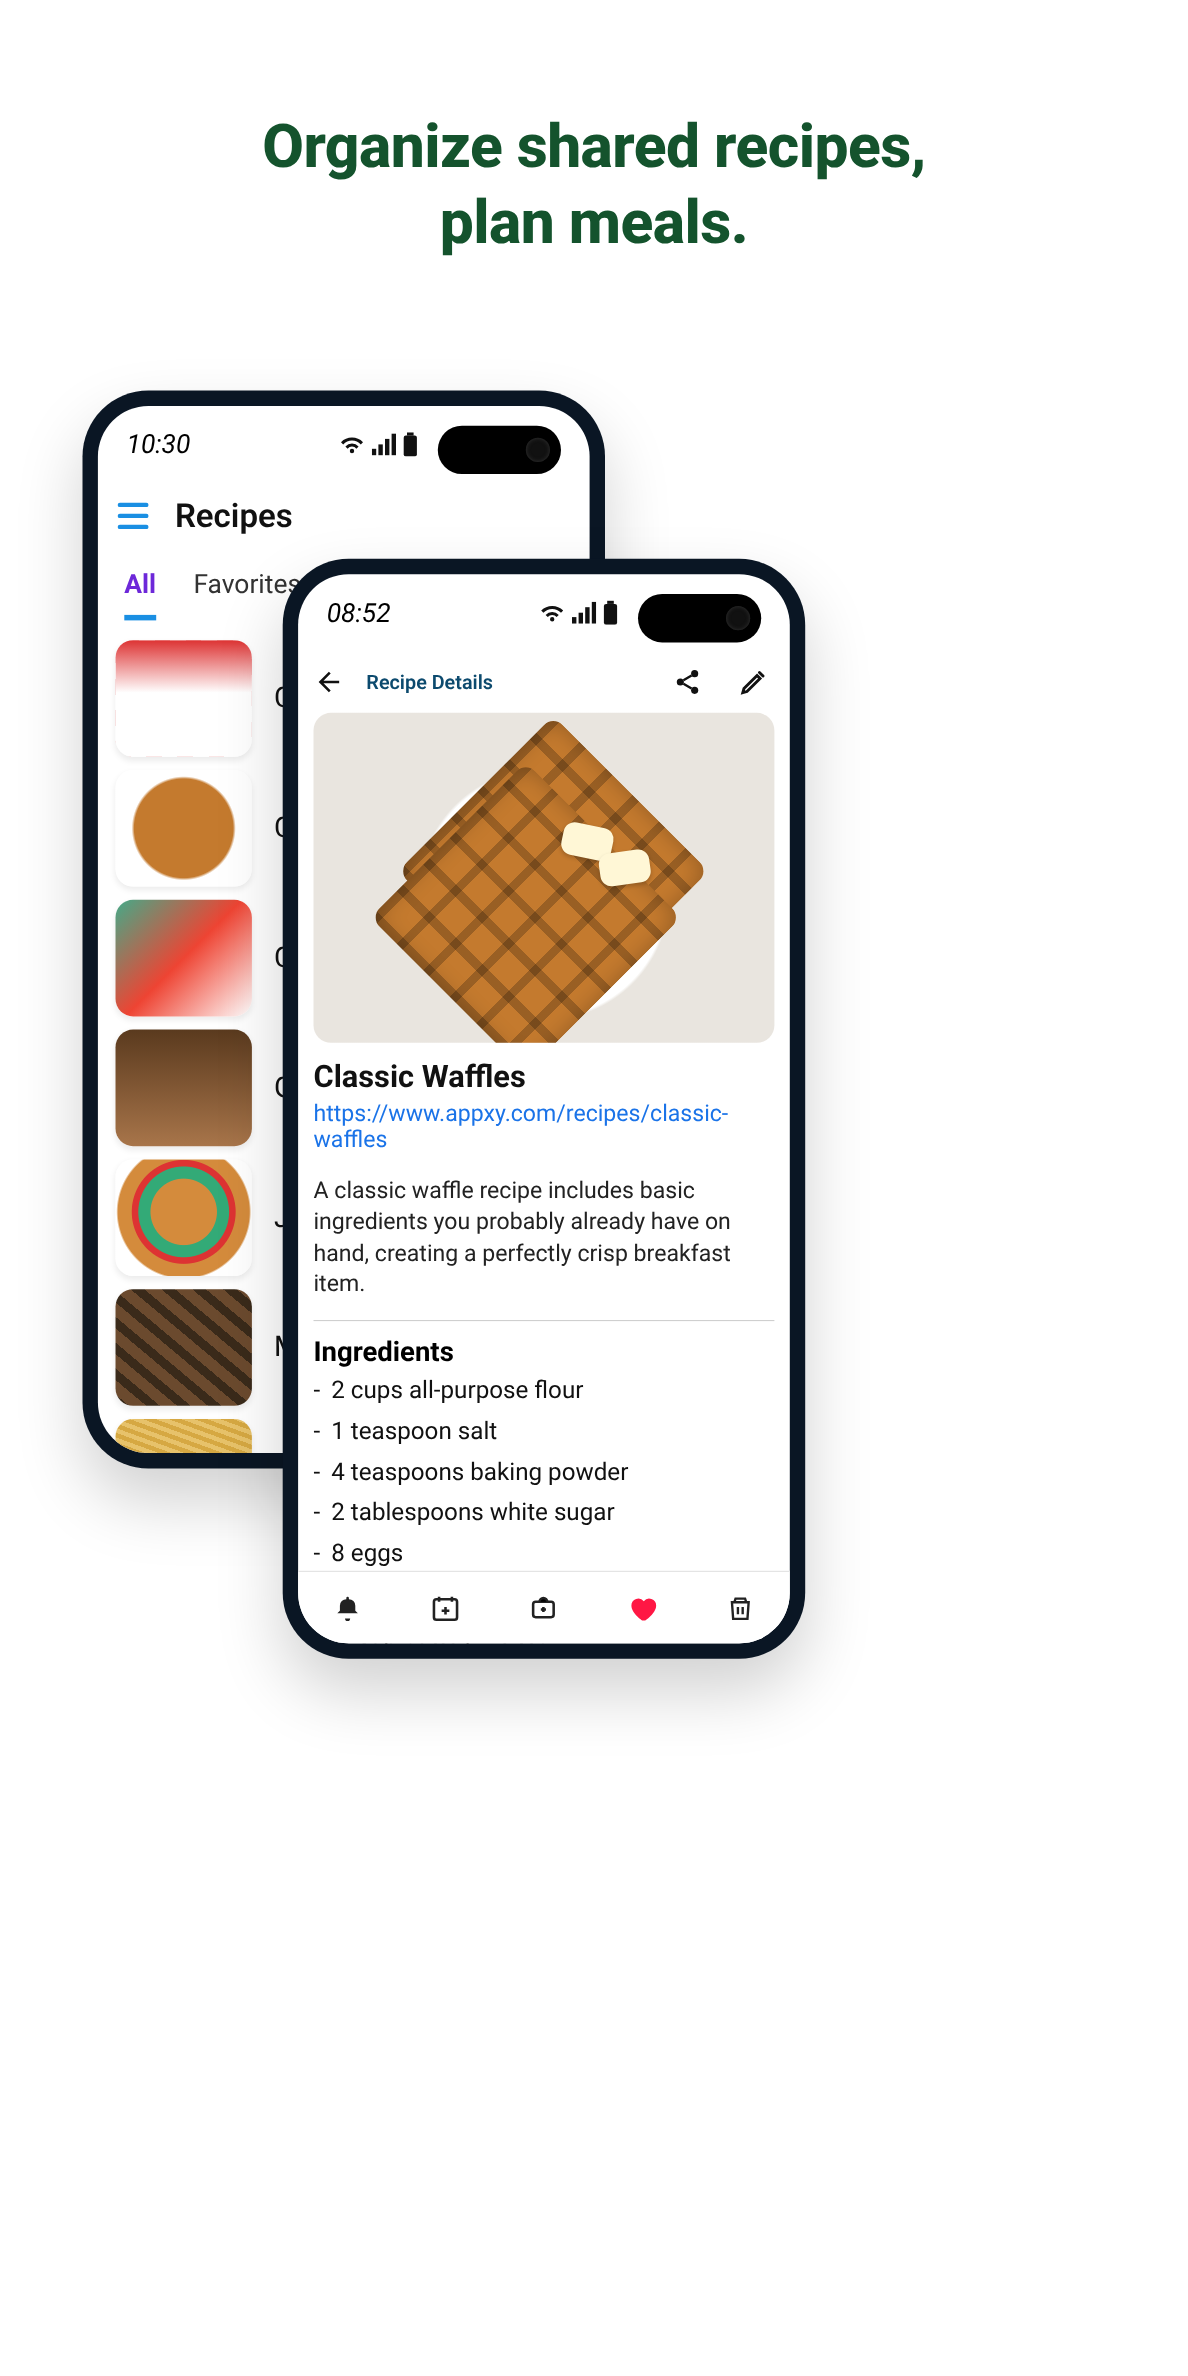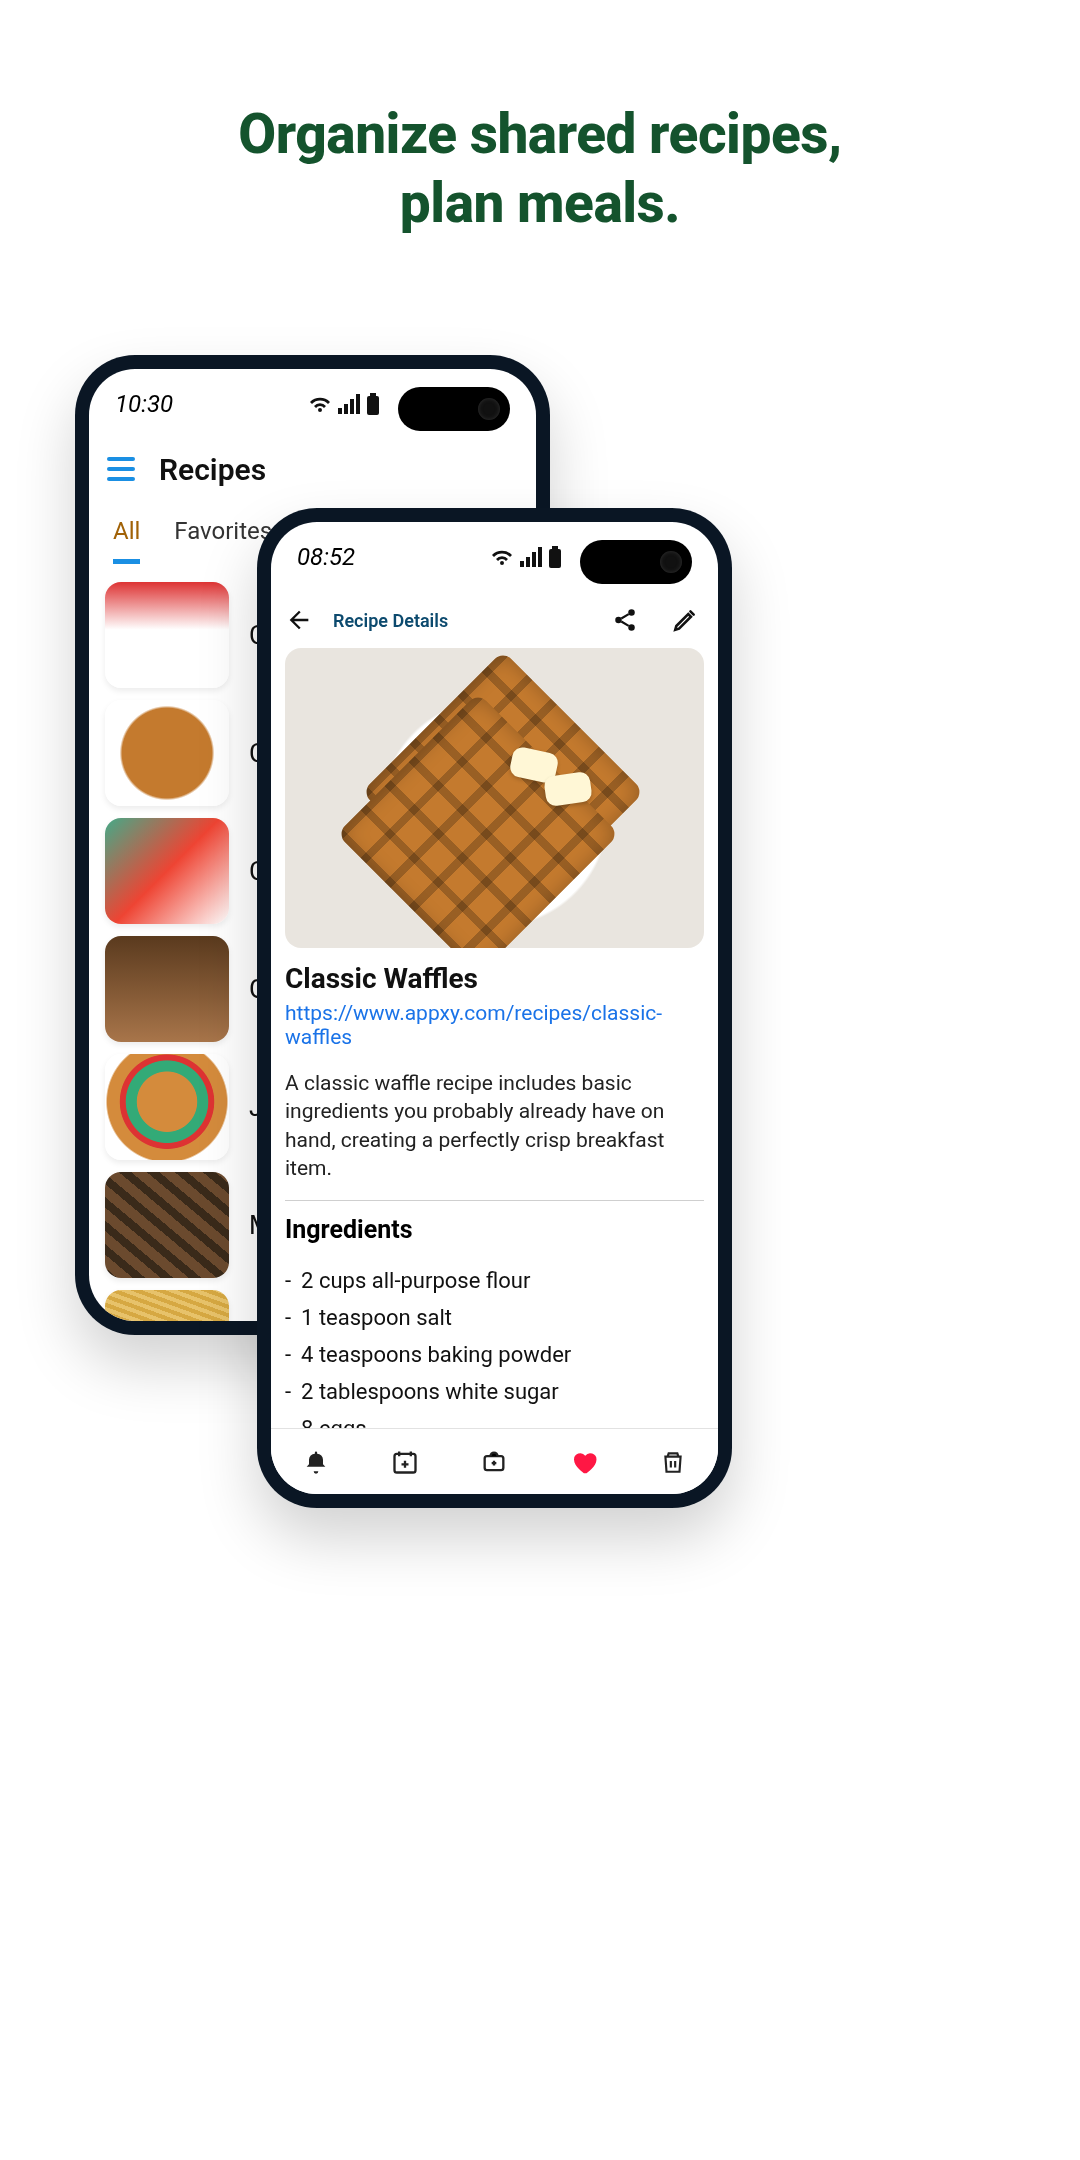--- a/index.html
+++ b/index.html
@@ -89,22 +89,22 @@
   display:flex;
   gap:34px;
   padding:18px 24px 0 24px;
 }
 .tab {
   font-size:24px;
   color:#333;
   padding-bottom:14px;
 }
 .tab.active {
-  color:#a16207;
-  font-weight:400;
+  color:#6d28d9;
+  font-weight:700;
   border-bottom:5px solid #1a8fe3;
 }
 
 .recipe-list { padding:12px 10px; }
 .recipe-row {
   display:flex;
   align-items:center;
   gap:20px;
   padding:6px 6px;
 }
@@ -172,21 +172,21 @@
   border-radius:10px;
   box-shadow:0 2px 4px rgba(0,0,0,0.2);
 }
 .hero .butter.a{ left:54%; top:34%; transform:rotate(12deg);}
 .hero .butter.b{ left:62%; top:42%; transform:rotate(-8deg);}
 
 .detail-title { font-size:28px; font-weight:700; color:#111; margin:6px 0 6px;}
 .detail-link { font-size:21px; color:#1a73e8; margin-bottom:20px; display:block;}
 .detail-desc { font-size:21px; color:#222; line-height:1.35; }
 .divider { height:1px; background:#cfcfcf; margin:18px 0 14px;}
-.section-h { font-size:25px; font-weight:700; margin-bottom:18px;}
+.section-h { font-size:25px; font-weight:700; margin-bottom:2px;}
 .ing-list { list-style:none; }
 .ing-list li { font-size:22px; color:#111; padding:6px 0;}
 .ing-list li::before { content:"-"; margin-right:10px; }
 
 .bottom-bar {
   position:absolute;
   bottom:0;left:0;right:0;
   height:66px;
   border-top:1px solid #e2e2e2;
   background:#fff;

